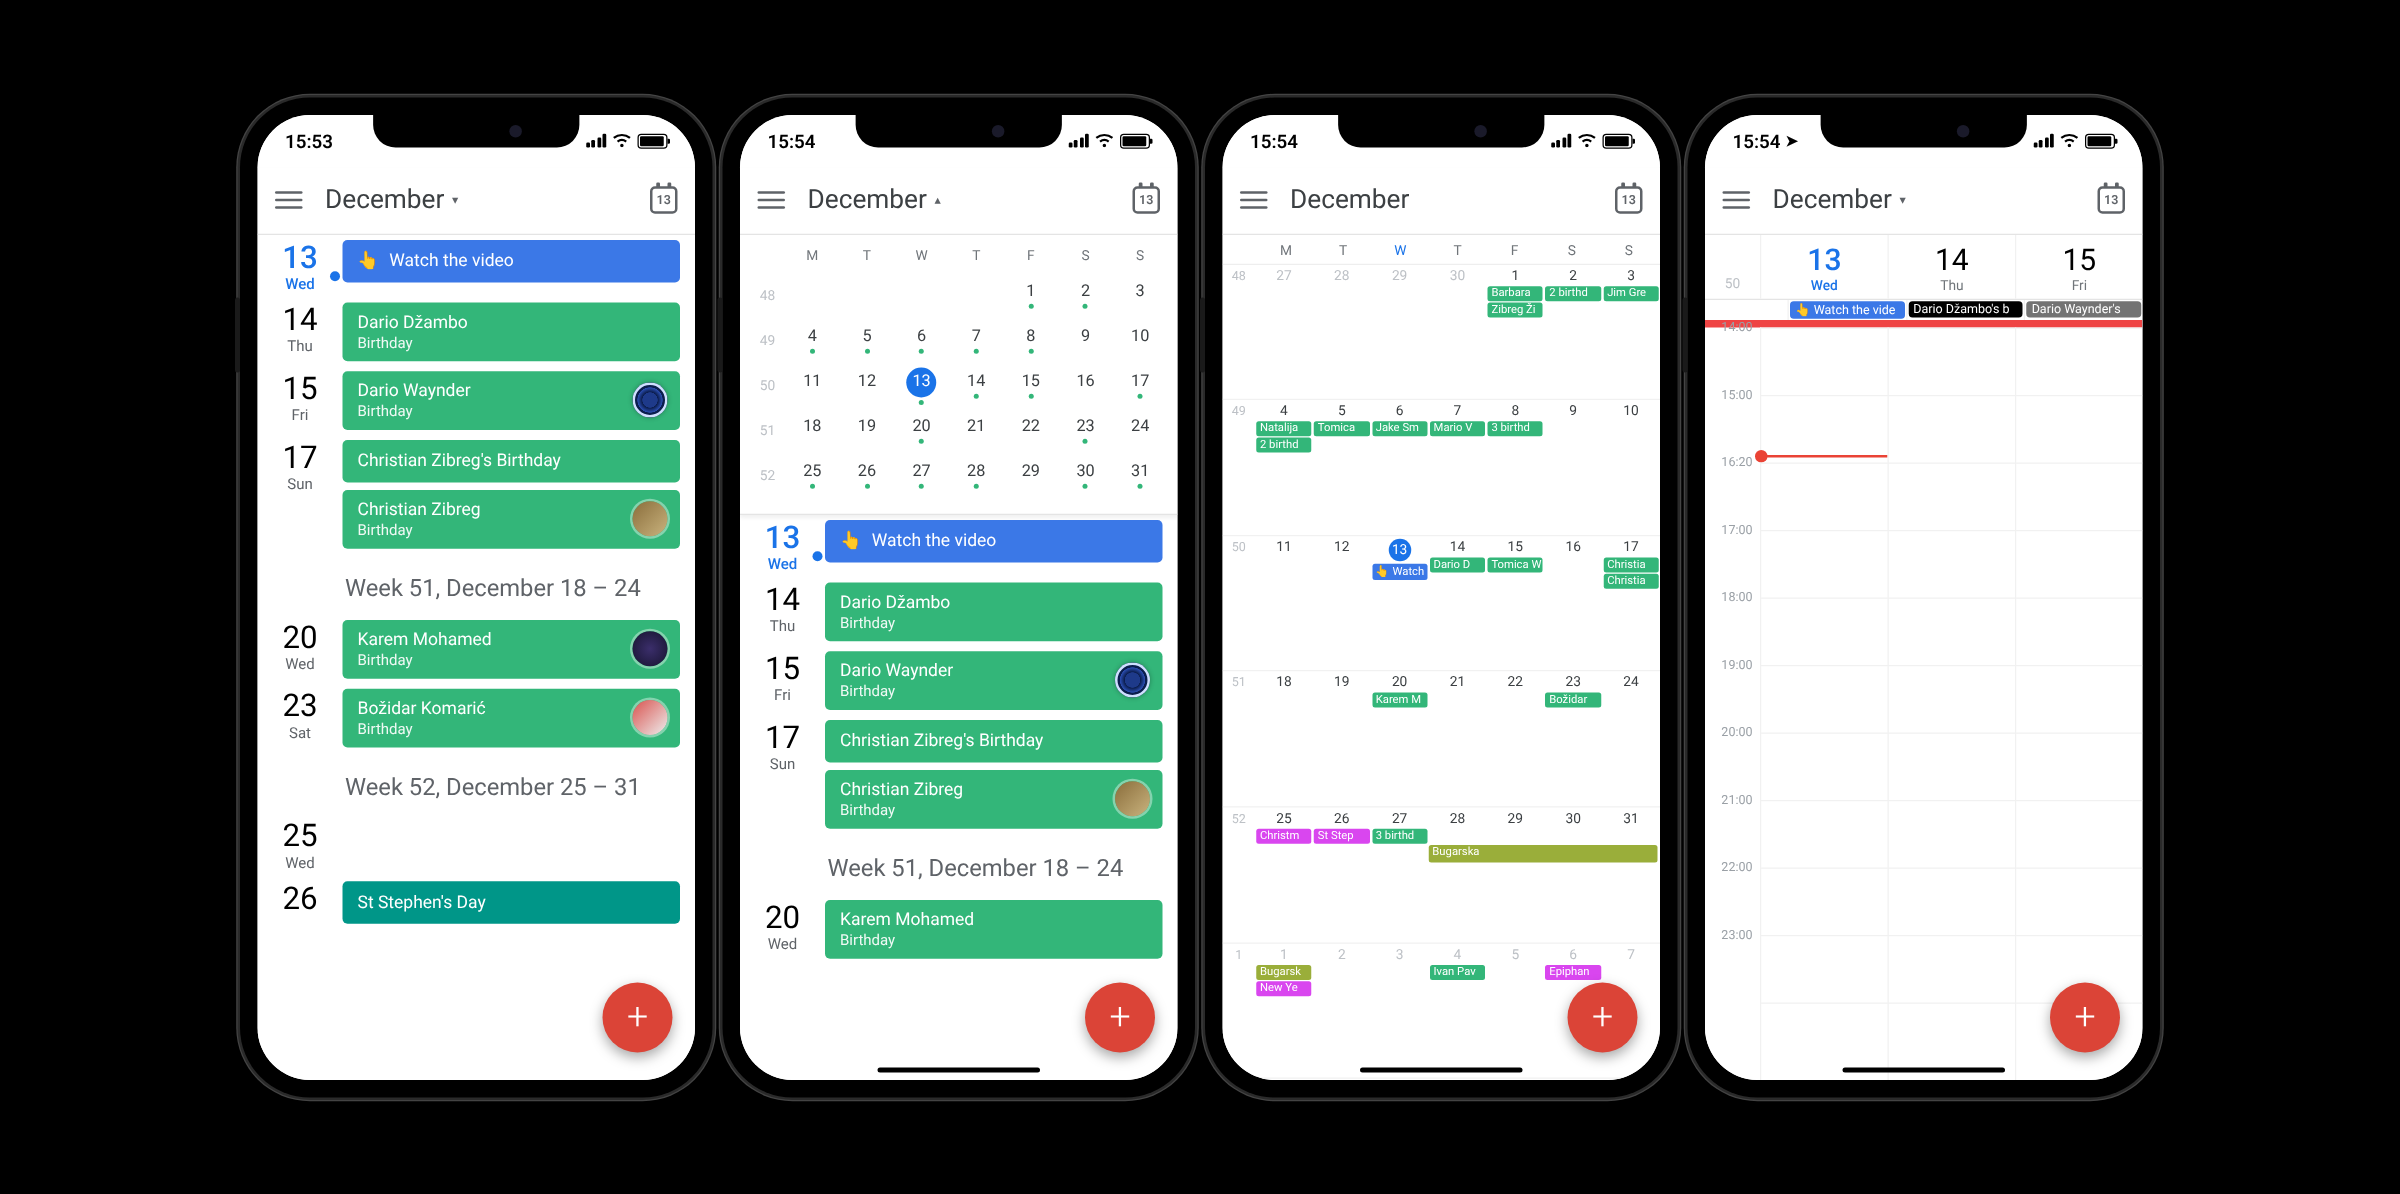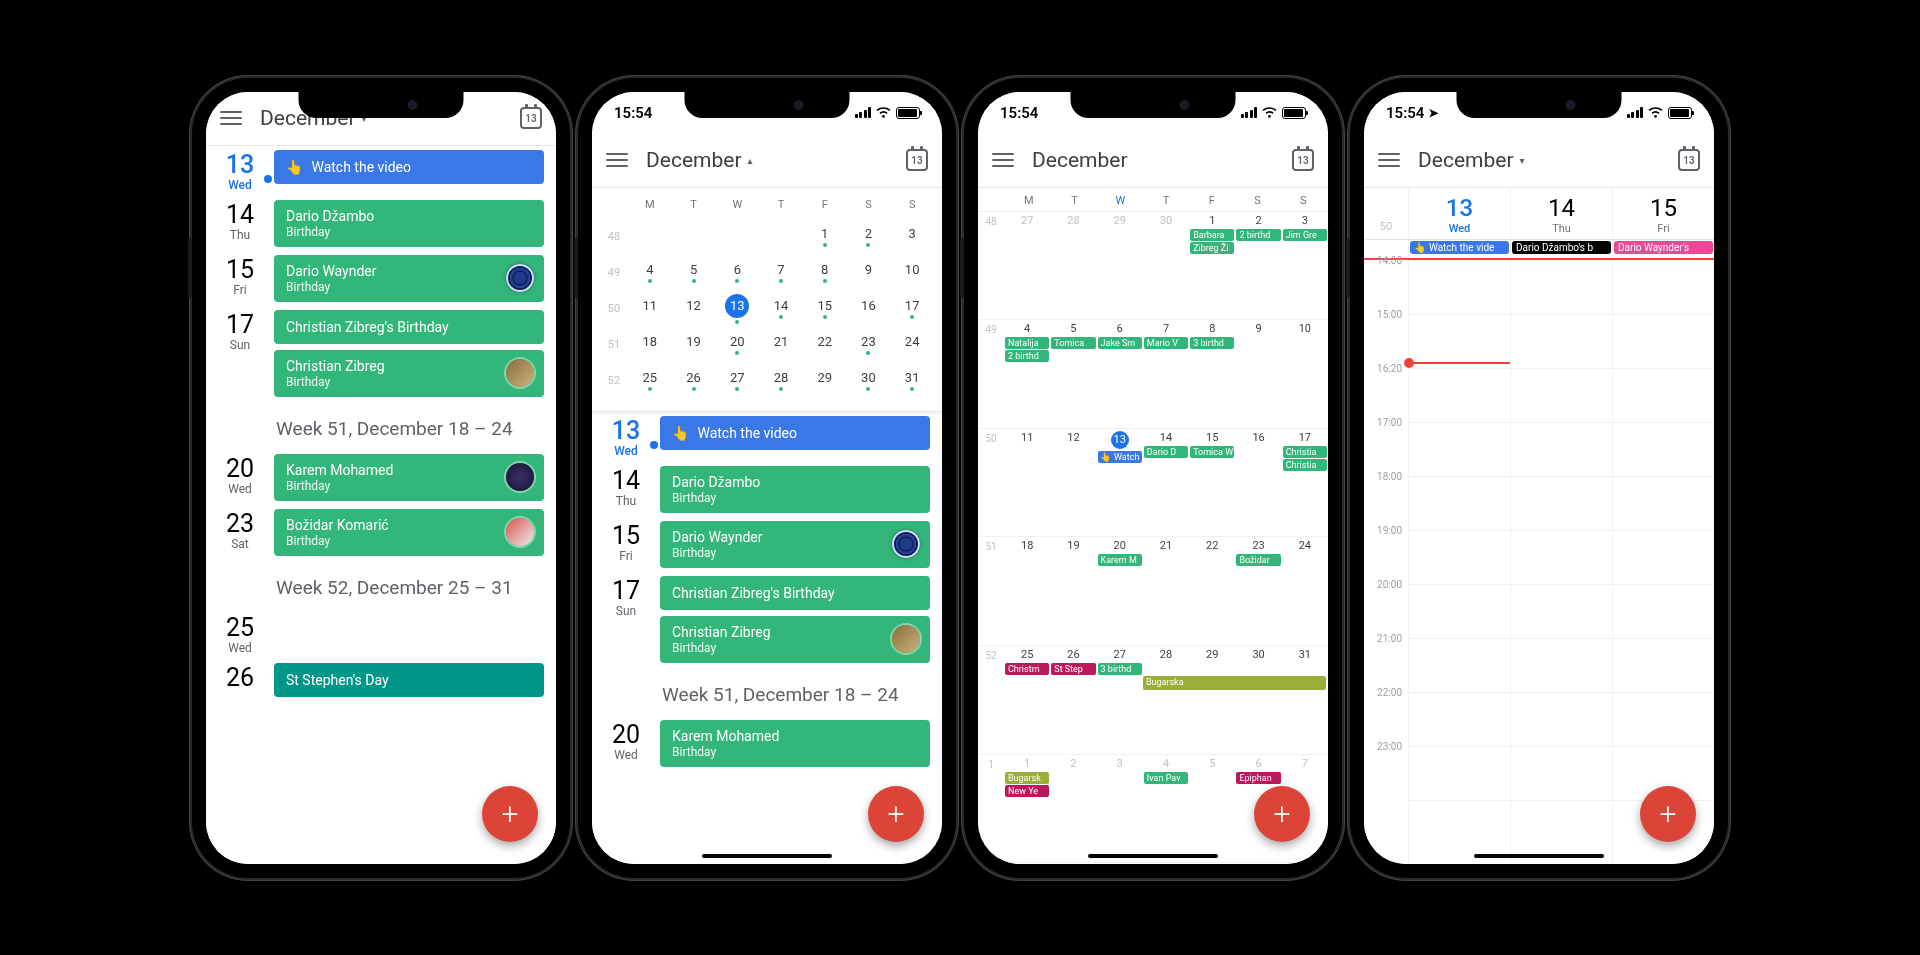--- a/index.html
+++ b/index.html
@@ -155,52 +155,73 @@
   .fm-head{ display:grid; grid-template-columns:26px repeat(7,1fr); text-align:center; font-size:11px; color:#70757a; padding:6px 2px 4px; border-bottom:1px solid #eee;}
   .fm-head .hl{ color:#1a73e8;}
   .fm-body{ flex:1; display:grid; grid-template-rows: repeat(6, 1fr);}
   .fm-row{ display:grid; grid-template-columns:26px repeat(7,1fr); border-bottom:1px solid #f1f1f1; position:relative;}
   .fm-wk{ font-size:10px; color:#bdc1c6; padding-top:4px; text-align:center;}
   .fm-cell{ padding:2px 1px; overflow:hidden;}
   .fm-dn{ font-size:11px; text-align:center; color:#3c4043; margin-bottom:2px;}
   .fm-cell.out .fm-dn{ color:#bdc1c6;}
   .fm-cell.today .fm-dn span{ background:#1a73e8; color:#fff; border-radius:50%; display:inline-flex; width:18px; height:18px; align-items:center; justify-content:center;}
   .chip{ font-size:9px; color:#fff; border-radius:2px; padding:1px 3px; margin-bottom:1px; white-space:nowrap; overflow:hidden; text-overflow:clip;}
-  .chip.blue{background:#3b78e7}.chip.green{background:#33b679}.chip.teal{background:#be185d}.chip.olive{background:#9aae3a}
+  .chip.blue{background:#3b78e7}.chip.green{background:#33b679}.chip.teal{background:#d946ef}.chip.olive{background:#9aae3a}
   .chip.span{ position:absolute; height:14px; }
 
   
   .day3{ height:100%; display:flex; flex-direction:column;}
   .d3-head{ display:grid; grid-template-columns:44px repeat(3,1fr); border-bottom:1px solid #e4e4e4;}
   .d3-wk{ font-size:11px; color:#bdc1c6; display:flex; align-items:flex-end; justify-content:center; padding-bottom:6px;}
   .d3-day{ text-align:center; padding:6px 0 4px; border-left:1px solid #f1f1f1;}
   .d3-day .n{ font-size:24px; }
   .d3-day .d{ font-size:11px; color:#70757a;}
   .d3-day.today .n,.d3-day.today .d{ color:#1a73e8; font-weight:500;}
-  .d3-allday{ display:grid; grid-template-columns:44px repeat(3,1fr); border-bottom:2px solid #ef4444; min-height:20px;}
+  .d3-allday{ display:grid; grid-template-columns:44px repeat(3,1fr); border-bottom:6px solid #ef4444; min-height:20px;padding-left:22px;}
   .d3-allday .acell{ border-left:1px solid #f1f1f1; padding:1px;}
   .achip{ font-size:10px; color:#fff; border-radius:3px; padding:1px 4px; white-space:nowrap; overflow:hidden;}
   .d3-grid{ flex:1; position:relative; display:grid; grid-template-columns:44px repeat(3,1fr);}
   .d3-times{ display:flex; flex-direction:column;}
   .d3-times div{ height:54px; font-size:10px; color:#9aa0a6; text-align:right; padding-right:6px; position:relative; top:-5px;}
   .d3-col{ border-left:1px solid #f1f1f1; position:relative;}
   .d3-hline{ position:absolute; left:44px; right:0; height:1px; background:#f1f1f1;}
   .now-line{ position:absolute; left:0; right:0; height:2px; background:#ea4335;}
   .now-line::before{ content:""; position:absolute; left:-5px; top:-4px; width:10px; height:10px; border-radius:50%; background:#ea4335;}
 
   .av.p1{ background: linear-gradient(135deg,#8a6d3b,#c9b37e);}
   .av.p2{ background: radial-gradient(circle,#3b2e6b,#16132e);}
   .av.p3{ background: linear-gradient(135deg,#d9534f,#eee);}
 </style>
 </head>
 <body>
 
 <div class="phone">
   <div class="screen">
     <div class="notch"></div>
+    <div class="status-bar">
+      <div class="status-left">
+          <span>15:53</span>
+        </div>
+      <div class="status-right">
+        <span class="sig">
+            <span></span>
+            <span></span>
+            <span></span>
+            <span></span>
+          </span>
+        <span class="wifi">
+            <svg viewBox="0 0 16 12">
+              <path fill="#000" d="M8 11.5a1.5 1.5 0 100-3 1.5 1.5 0 000 3zm-3.1-4.1a5 5 0 016.2 0l1.2-1.5a7 7 0 00-8.6 0zM1.7 4.2a10 10 0 0112.6 0L15.5 2.8a12 12 0 00-15 0z"></path>
+            </svg>
+          </span>
+        <span class="batt">
+            <i></i>
+          </span>
+      </div>
+    </div>
     <div class="app-header">
       <div class="menu-icon">
           <span></span>
           <span></span>
           <span></span>
         </div>
       <div class="month-toggle">
         <span>December</span>
         <span class="caret">▾</span>
       </div>
@@ -881,21 +902,21 @@
           </div>
           <div class="d3-allday">
             <div></div>
             <div class="acell">
               <div class="achip" style="background:#3b78e7">👆 Watch the vide</div>
             </div>
             <div class="acell">
               <div class="achip" style="background:#000000">Dario Džambo's b</div>
             </div>
             <div class="acell">
-              <div class="achip" style="background:#ec4899">Dario Waynder's</div>
+              <div class="achip" style="background:#737373">Dario Waynder's</div>
             </div>
           </div>
           <div class="d3-grid">
             <div class="d3-times">
               <div>14:00</div>
               <div>15:00</div>
               <div>16:20</div>
               <div>17:00</div>
               <div>18:00</div>
               <div>19:00</div>

